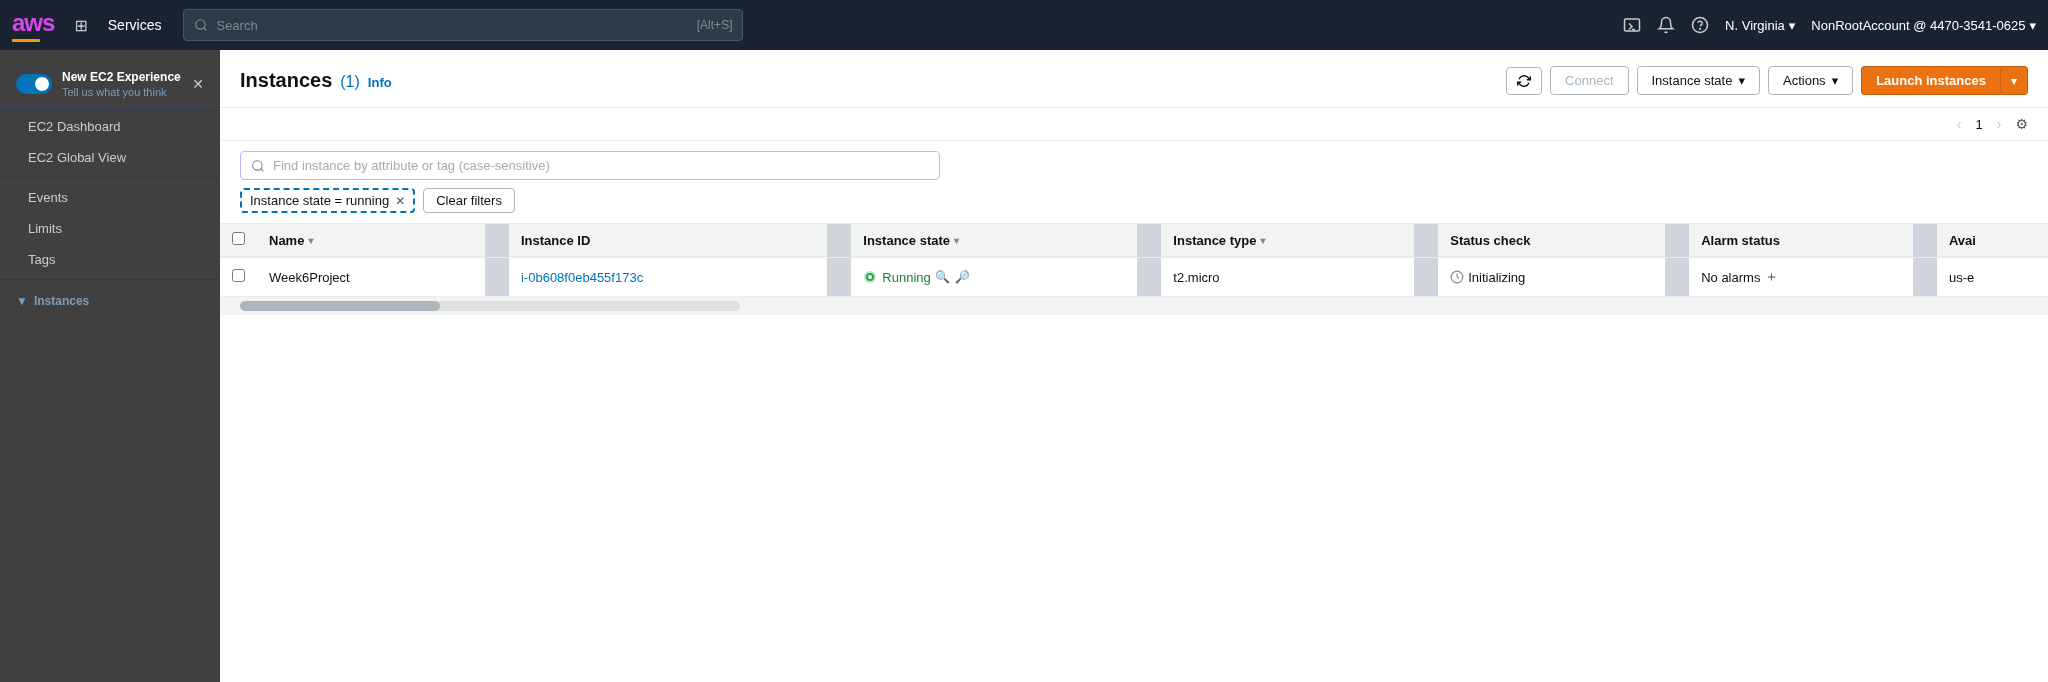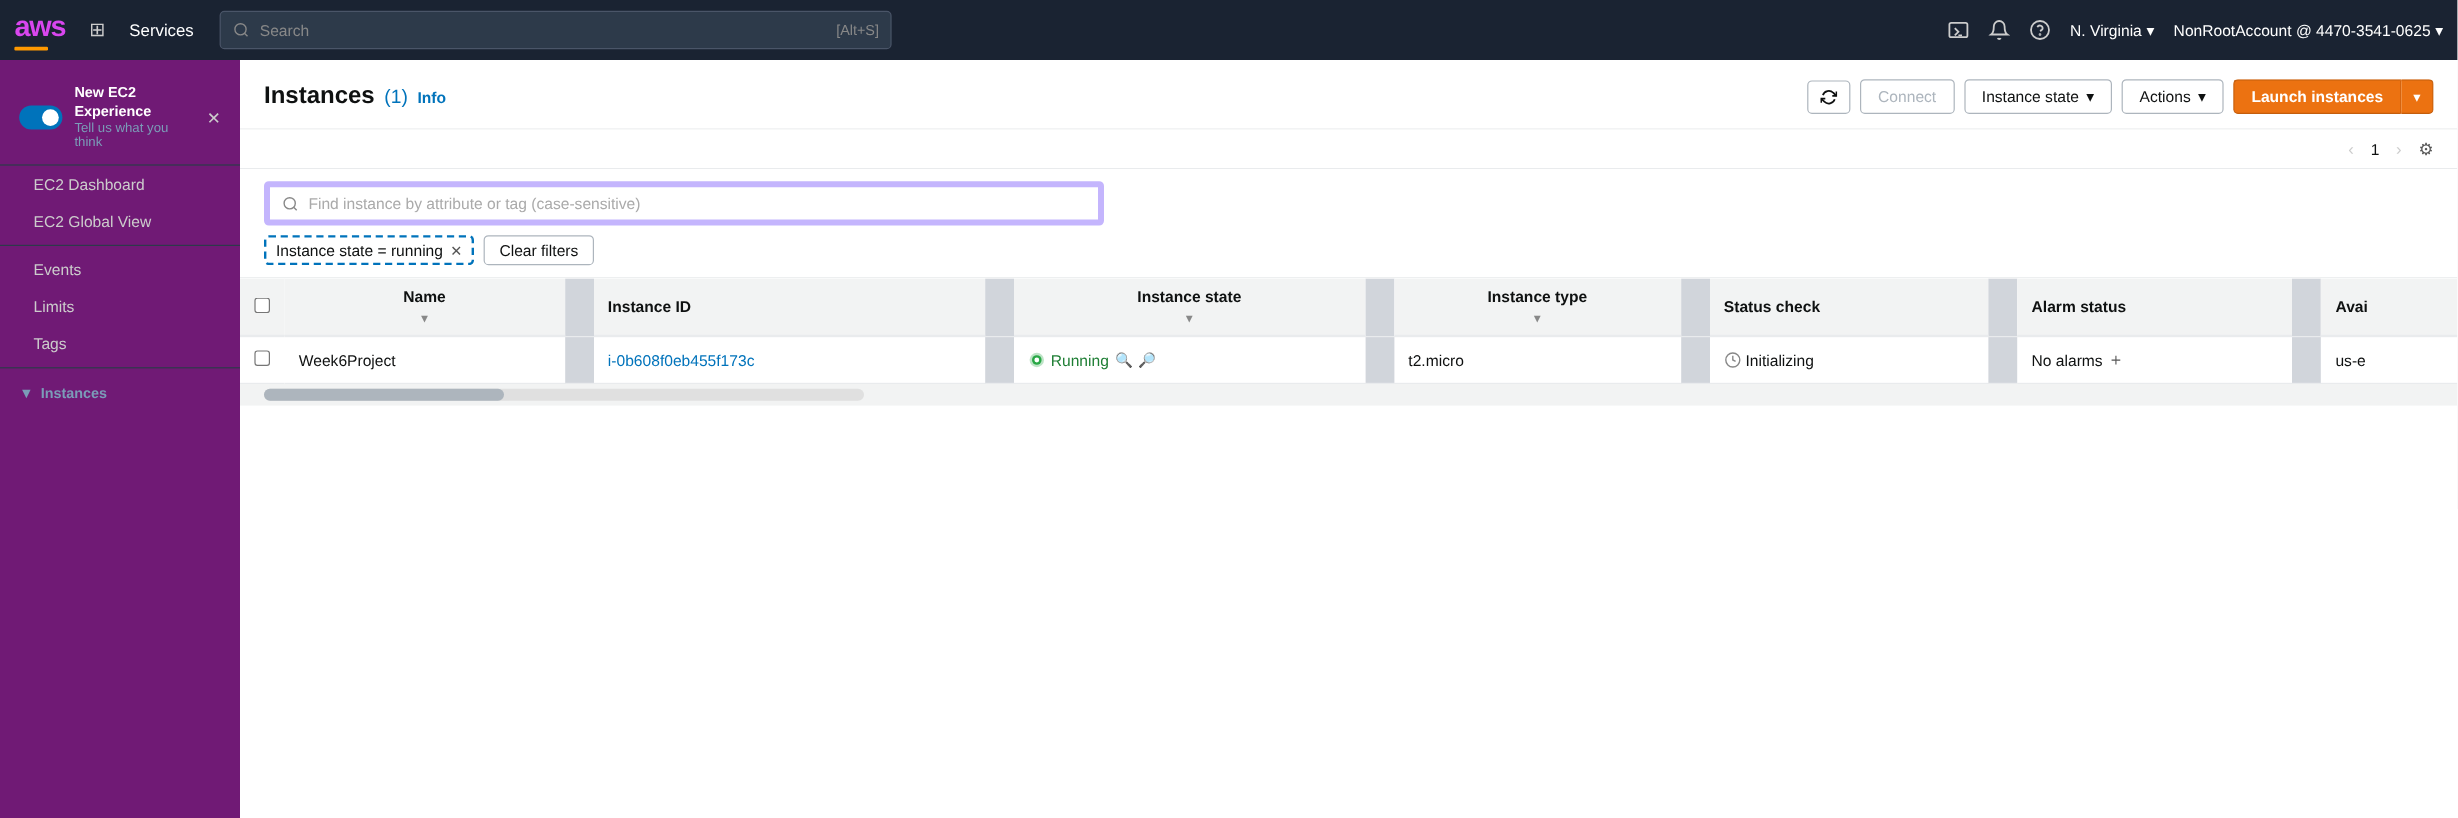--- a/index.html
+++ b/index.html
@@ -108,22 +108,22 @@
 
     
     .layout {
       display: flex;
       height: calc(100vh - 50px);
       min-height: 500px;
     }
 
     
     .sidebar {
-      width: 200px;
-      background: #701a75;
+      width: 220px;
+      background: #404040;
       color: #ccc;
       flex-shrink: 0;
       overflow-y: auto;
       padding-top: 8px;
     }
     .sidebar-toggle-section {
       padding: 12px 16px;
       display: flex;
       align-items: center;
       gap: 10px;
@@ -284,21 +284,21 @@
 
     
     .filter-bar {
       padding: 10px 20px;
       background: #fff;
       border-bottom: 1px solid #e9ebed;
     }
     .search-input-wrap {
       display: flex;
       align-items: center;
-      border: 5px solid #c4b5fd;
+      border: 1px solid #c4b5fd;
       border-radius: 4px;
       padding: 6px 10px;
       background: #fff;
       gap: 8px;
       max-width: 700px;
     }
     .search-input-wrap input {
       border: none;
       outline: none;
       flex: 1;
@@ -372,21 +372,20 @@
       border-bottom: 1px solid #e9ebed;
       font-size: 13px;
       color: #0f1111;
       white-space: nowrap;
     }
     .col-cb { width: 36px; }
     .th-sort {
       display: flex;
       align-items: center;
       gap: 4px;
-      flex-direction: column;
     }
     .sort-icon { color: #888; font-size: 10px; }
     .col-divider {
       width: 1px;
       background: #d1d5db;
       padding: 0;
     }
     .link-blue { color: #0073bb; text-decoration: none; cursor: pointer; }
     .status-running {
       display: flex;

